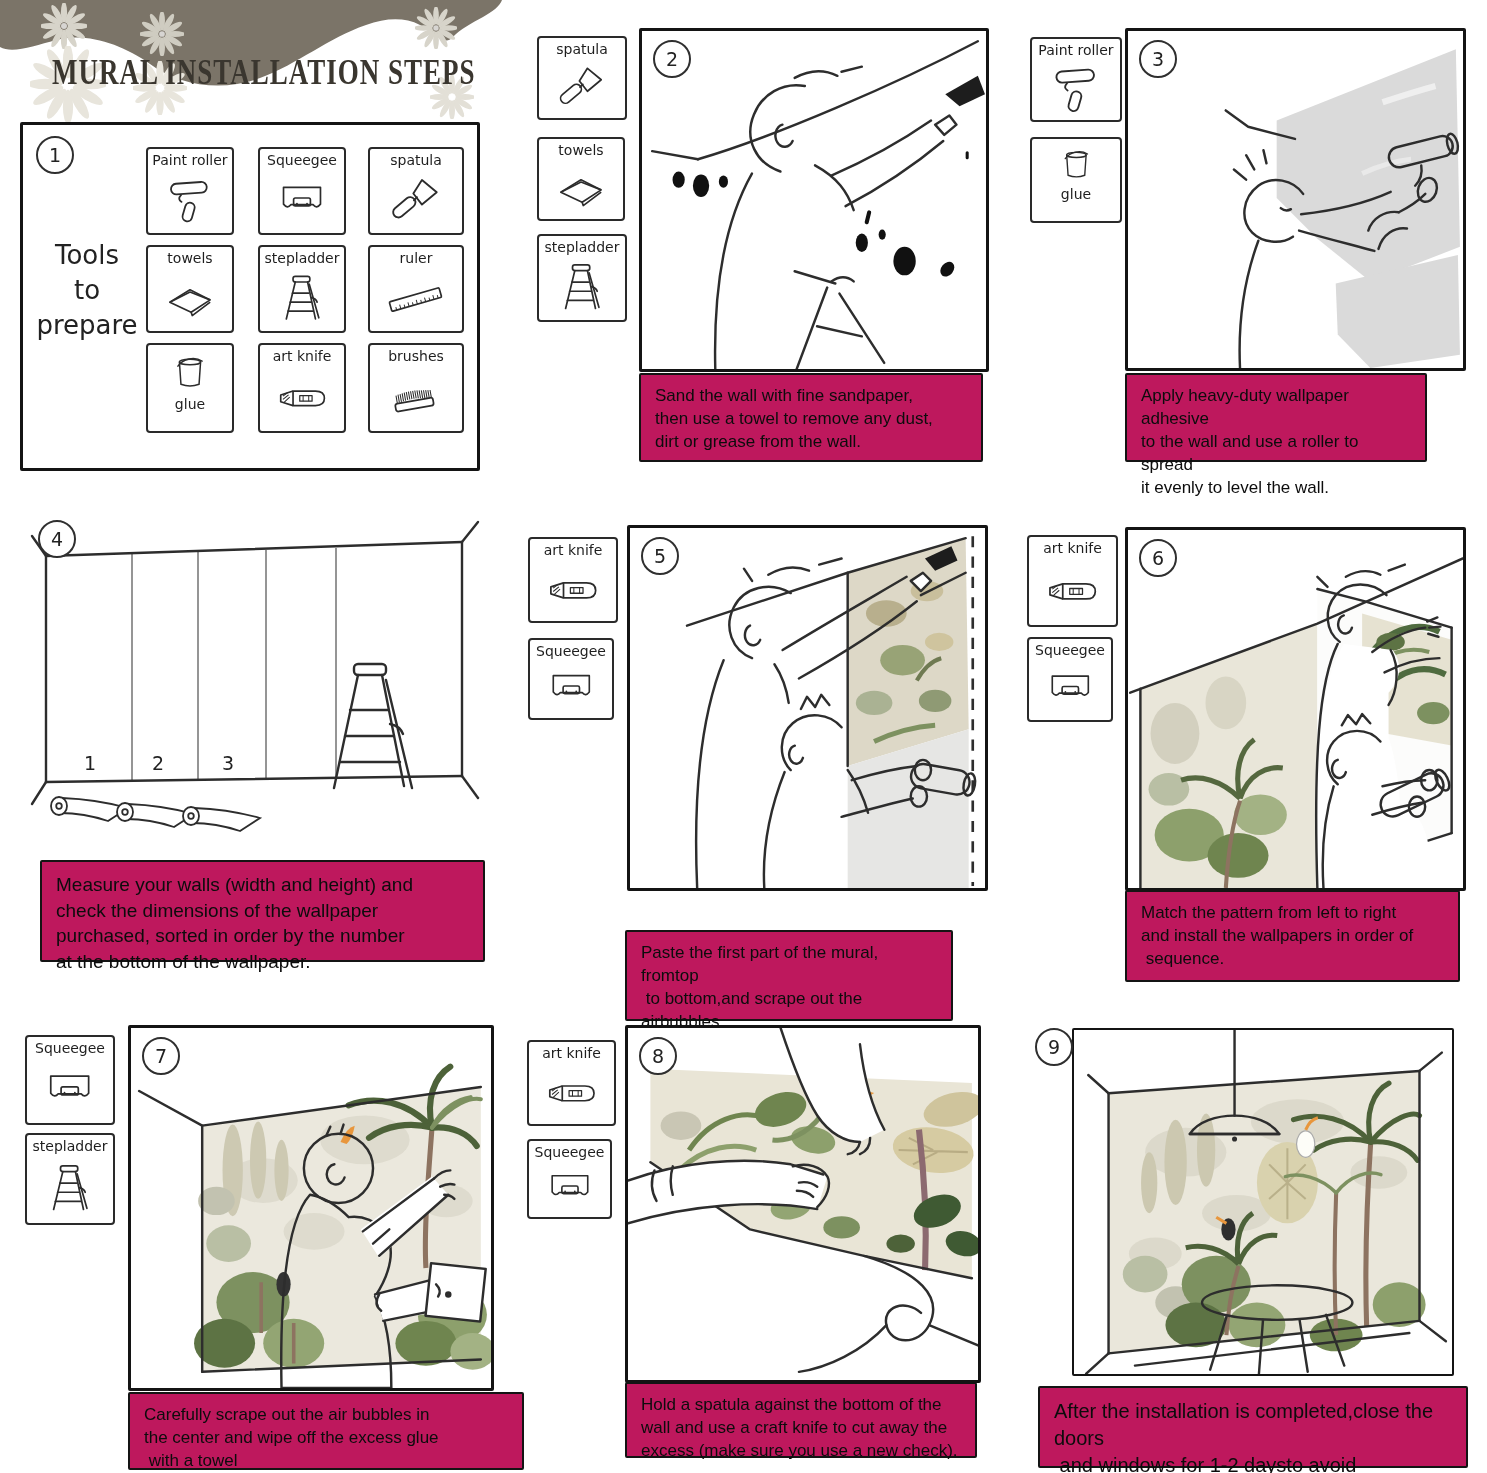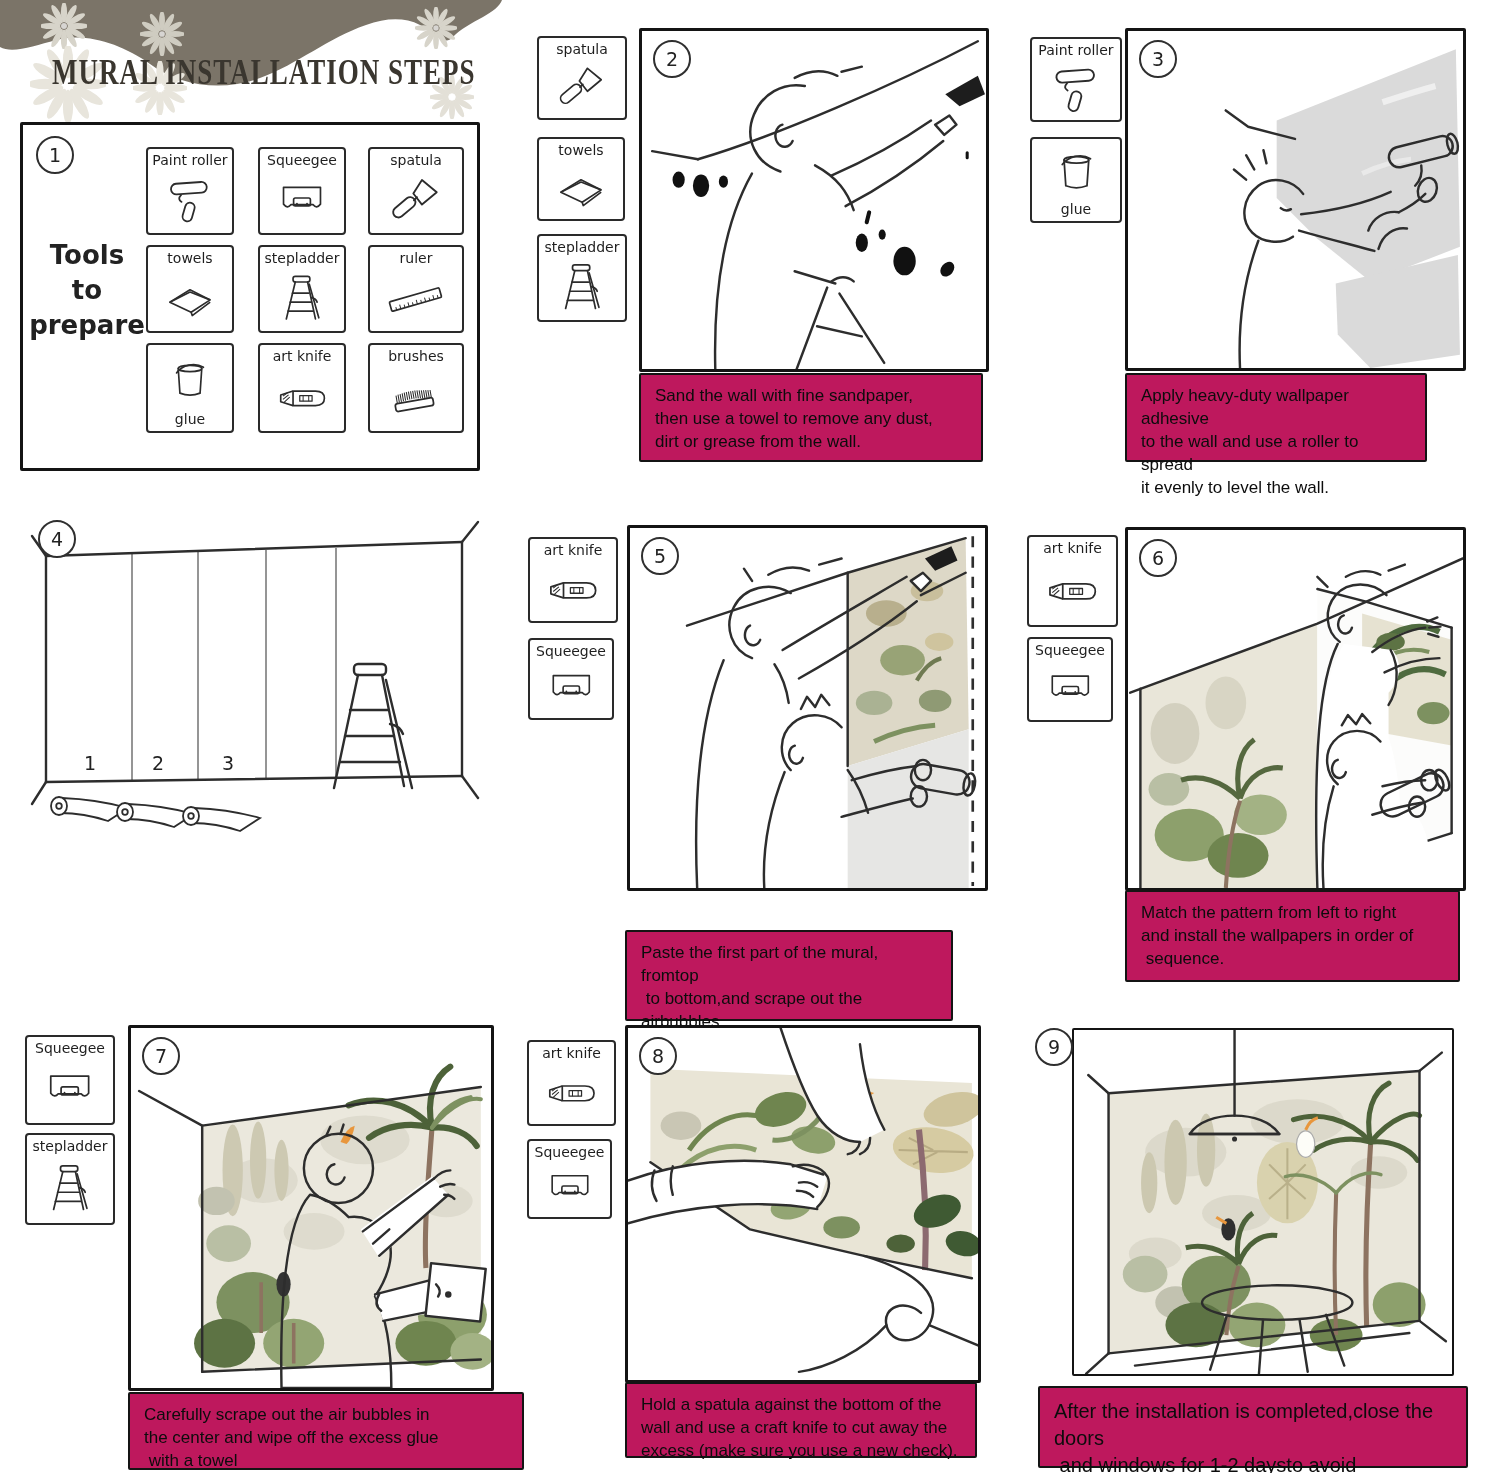--- a/index.html
+++ b/index.html
@@ -13,24 +13,24 @@
         display:flex;align-items:center;justify-content:center;
         font-family:"DejaVu Sans",sans-serif;font-size:19px;color:#222;background:#fff;z-index:4}
   .panel{position:absolute;border:3px solid #141414;background:#fff;border-radius:2px}
   .panel svg{display:block;width:100%;height:100%}
   .caption{position:absolute;border:2.5px solid #141414;background:#be185d;padding:10px 14px;
            font-size:17px;line-height:1.35;color:#0c0c0c;white-space:pre-wrap;border-radius:2px}
   .caption.big{font-size:19px}
   .caption.small{font-size:20px}
   .tbox{position:absolute;border:2.2px solid #2a2a2a;border-radius:4px;background:#fff;
         display:flex;flex-direction:column;align-items:center;padding:4px 2px 2px;box-sizing:border-box}
-  .tbox.label-bottom{flex-direction:column-reverse;padding:2px 2px 4px}
+  .tbox.label-bottom{flex-direction:column-reverse;padding:2px 2px 19px}
   .tlabel{font-family:"DejaVu Sans",sans-serif;font-size:14px;color:#1e1e1e;line-height:1.05;white-space:nowrap}
   .ticon{width:70%;flex:1;min-height:0}
-  #side-label{position:absolute;font-family:"DejaVu Sans",sans-serif;font-weight:700;font-size:26px;
+  #side-label{position:absolute;font-family:"DejaVu Sans",sans-serif;font-weight:400;font-size:26px;
               line-height:1.35;color:#222;text-align:center;white-space:pre-wrap}
   .ln{stroke:#2d2d2d;stroke-width:2.4;fill:none;stroke-linecap:round;stroke-linejoin:round}
   .lnthin{stroke:#2d2d2d;stroke-width:1.8;fill:none;stroke-linecap:round}
   .hnum{font-family:"DejaVu Sans",sans-serif;font-size:19px;fill:#222}
 </style>
 </head>
 <body>
 
 <div id="page">
 
@@ -357,20 +357,24 @@
       <rect x="26" y="0" width="32" height="11" rx="4"></rect>
       <path d="M30 11 L6 124"></path>
         <path d="M54 11 L76 122"></path>
       <path d="M22 46 H60"></path>
         <path d="M17 72 H66"></path>
         <path d="M12 98 H72"></path>
       <path d="M58 16 L84 124"></path>
         <path d="M62 60 q10 2 13 10"></path>
     </g>
   </svg>
+  <div class="caption big" style="left:40px;top:860px;width:445px;height:102px;box-sizing:border-box">Measure your walls (width and height) and
+check the dimensions of the wallpaper
+purchased, sorted in order by the number
+at the bottom of the wallpaper.</div>
 
   <div class="tbox" style="left:528px;top:537px;width:90px;height:86px">
     <div class="tlabel">art knife</div>
     <svg class="ticon" viewBox="0 0 100 100">
         <use href="#sym-art-knife"></use>
       </svg>
   </div>
   <div class="tbox" style="left:528px;top:638px;width:86px;height:82px">
     <div class="tlabel">Squeegee</div>
     <svg class="ticon" viewBox="0 0 100 100">

